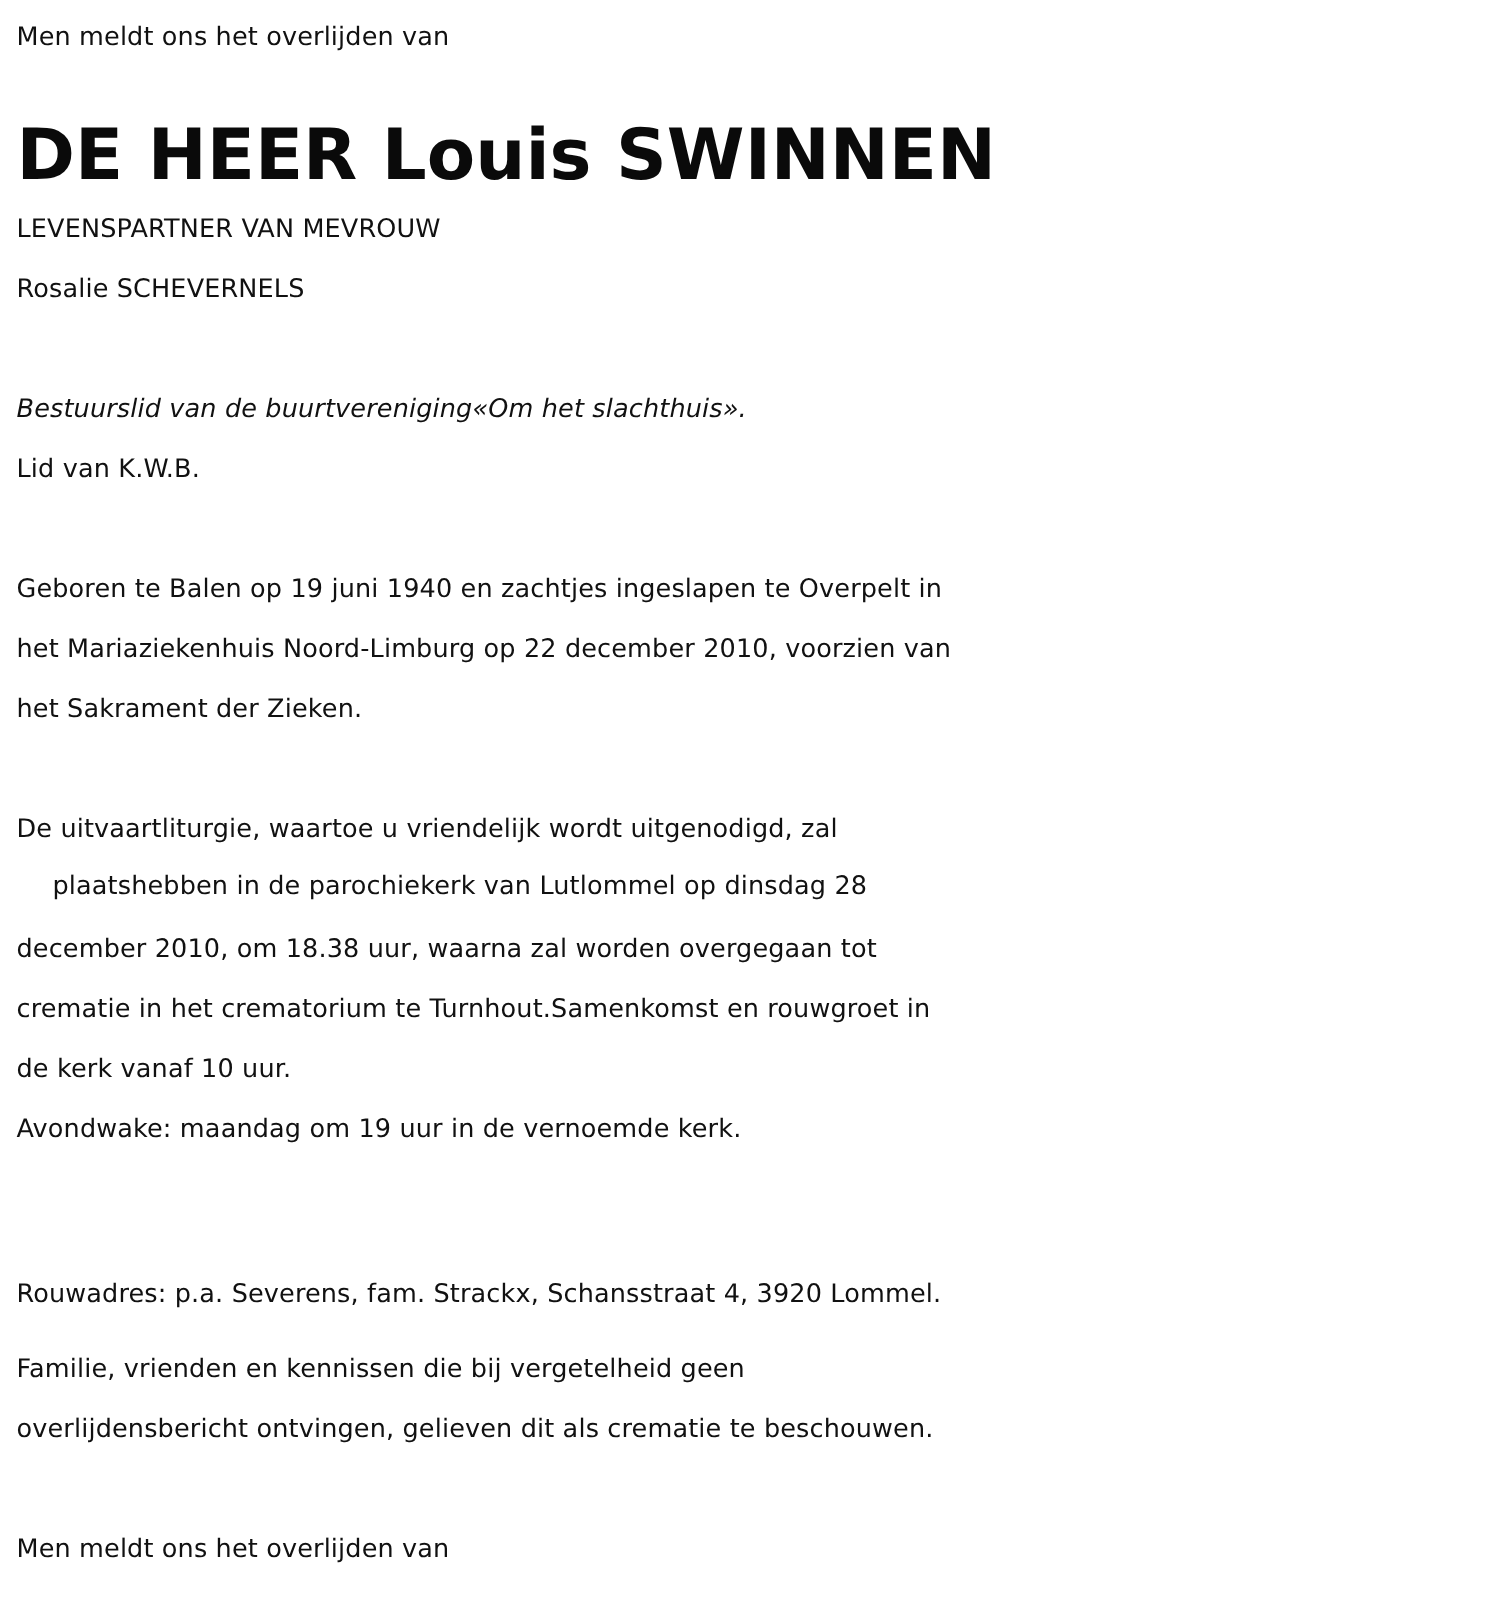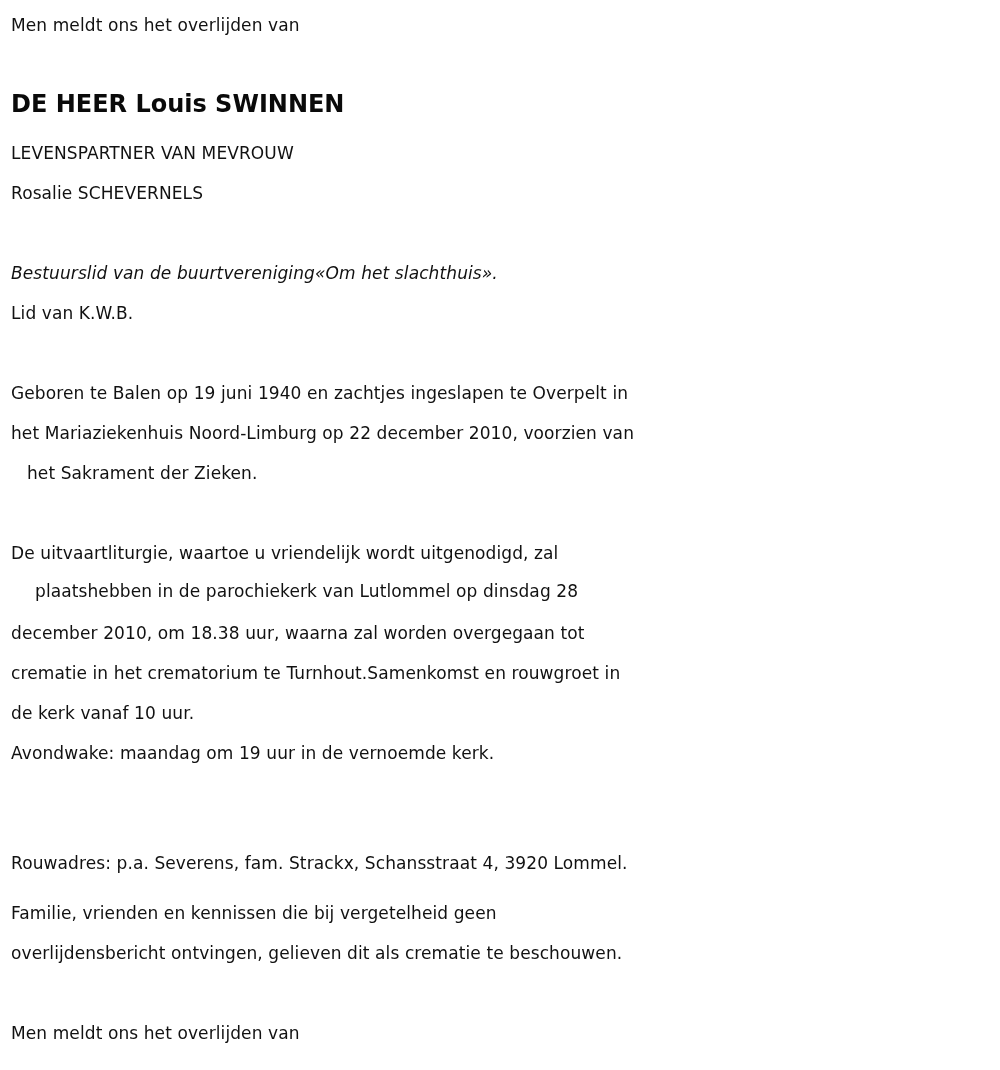--- a/index.html
+++ b/index.html
@@ -22,21 +22,21 @@
       position: absolute;
       left: 11px;
       font-size: 17px;
       line-height: 40px;
       white-space: nowrap;
       letter-spacing: 0.1px;
     }
     .title {
       position: absolute;
       left: 11px;
-      font-size: 24px;
+      font-size: 47px;
       font-weight: bold;
       line-height: 48px;
       white-space: nowrap;
       color: #0a0a0a;
     }
   </style>
 </head>
 <body>
 
 <div class="doc">
@@ -44,21 +44,21 @@
 
   <div class="title" style="top:80px;">DE HEER Louis SWINNEN</div>
   <div class="line" style="top:133px;">LEVENSPARTNER VAN MEVROUW</div>
   <div class="line" style="top:173px;">Rosalie SCHEVERNELS</div>
 
   <div class="line" style="top:253px;font-style:italic;">Bestuurslid van de buurtvereniging«Om het slachthuis».</div>
   <div class="line" style="top:293px;">Lid van K.W.B.</div>
 
   <div class="line" style="top:373px;">Geboren te Balen op 19 juni 1940 en zachtjes ingeslapen te Overpelt in</div>
   <div class="line" style="top:413px;">het Mariaziekenhuis Noord-Limburg op 22 december 2010, voorzien van</div>
-  <div class="line" style="top:453px;margin-left:16px;">het Sakrament der Zieken.</div>
+  <div class="line" style="top:453px;">het Sakrament der Zieken.</div>
 
   <div class="line" style="top:533px;">De uitvaartliturgie, waartoe u vriendelijk wordt uitgenodigd, zal</div>
   <div class="line" style="top:571px;margin-left:24px;">plaatshebben in de parochiekerk van Lutlommel op dinsdag 28</div>
   <div class="line" style="top:613px;">december 2010, om 18.38 uur, waarna zal worden overgegaan tot</div>
   <div class="line" style="top:653px;">crematie in het crematorium te Turnhout.Samenkomst en rouwgroet in</div>
   <div class="line" style="top:693px;">de kerk vanaf 10 uur.</div>
   <div class="line" style="top:733px;">Avondwake: maandag om 19 uur in de vernoemde kerk.</div>
 
   <div class="line" style="top:813px;margin-top:30px;">Rouwadres: p.a. Severens, fam. Strackx, Schansstraat 4, 3920 Lommel.</div>
 

